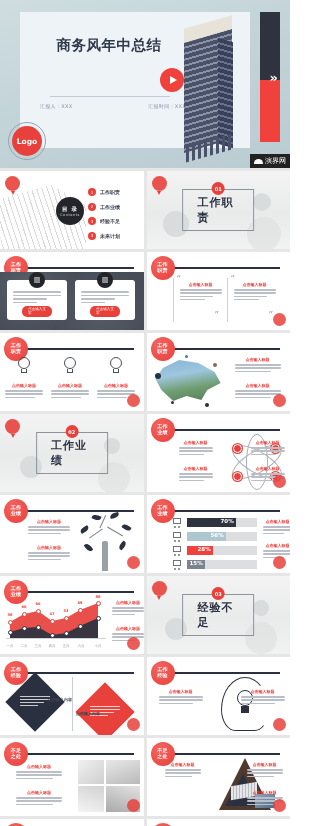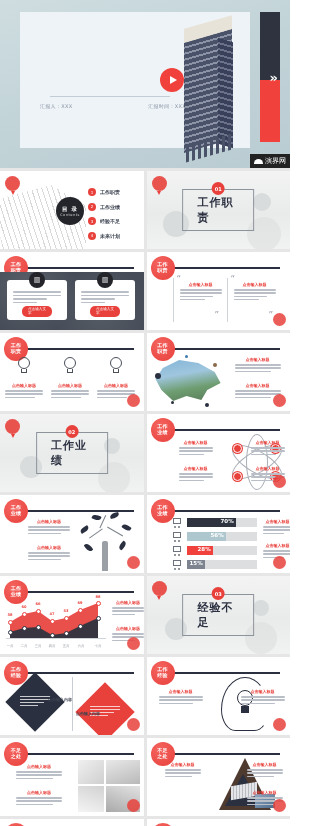--- a/index.html
+++ b/index.html
@@ -287,20 +287,21 @@
     background: linear-gradient(150deg,#8fa9c4,#4b6b8a);}
 </style>
 </head>
 <body>
 
 <div class="page">
 
   <div class="hero">
     <div class="hero-card"></div>
 
+    <div class="hero-title">商务风年中总结</div>
     <div class="hero-rule"></div>
     <div class="hero-meta">
       <span>汇报人：XXX</span>
       <span>汇报时间：XXX</span>
     </div>
 
     <div class="play-btn">
       <i></i>
     </div>
 
@@ -308,20 +309,24 @@
       <div class="bld-top"></div>
       <div class="bld-body"></div>
       <div class="bld-side"></div>
       <div class="bld-legs"></div>
     </div>
 
     <div class="dark-bar"></div>
     <div class="red-bar"></div>
     <div class="chev">»</div>
 
+    <div class="logo-badge">
+      <div class="logo-ring"></div>
+      <div class="logo-core">Logo</div>
+    </div>
 
     <div class="watermark">
       <span class="wm-arc"></span>
       <span>演界网</span>
     </div>
   </div>
 
   <div class="grid">
 
     <div class="slide">

